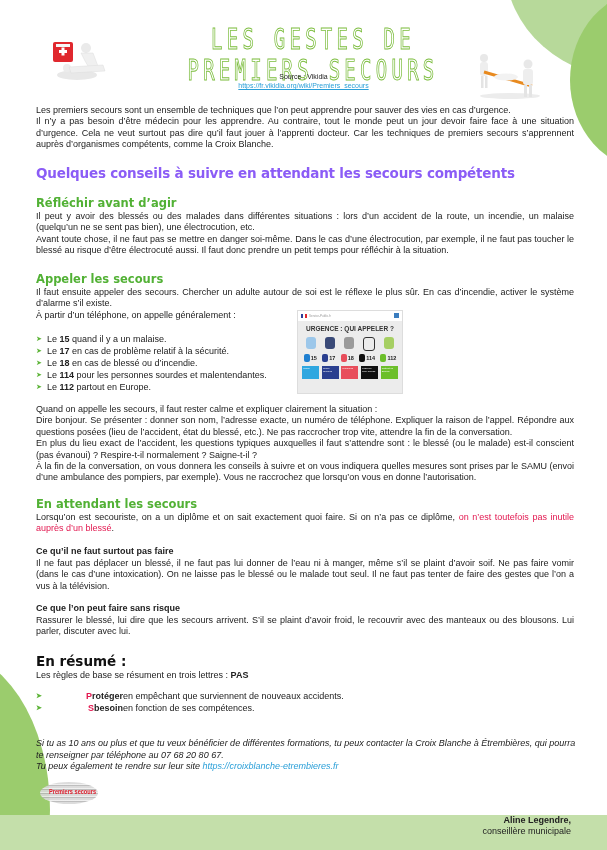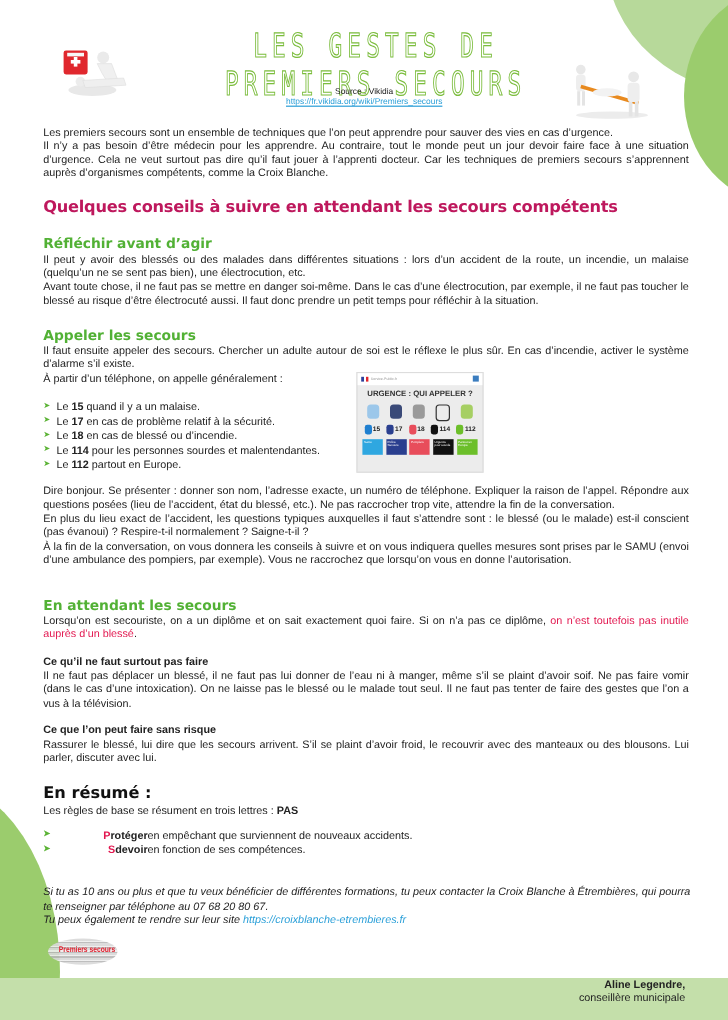--- a/index.html
+++ b/index.html
@@ -22,21 +22,21 @@
     transform: scaleX(0.86) scaleY(1.25); transform-origin: center top;
   }
   .source { position: absolute; left: 0; width: 607px; top: 72px; text-align: center; font-size: 7px; line-height: 9px; color: #222; }
   .source a { color: #2a9fd8; text-decoration: underline; }
 
   .illus-left { position: absolute; left: 45px; top: 35px; width: 75px; height: 55px; }
   .illus-right { position: absolute; left: 470px; top: 50px; width: 75px; height: 50px; }
 
   .content { position: absolute; left: 36px; width: 538px; font-size: 9px; line-height: 11.4px; }
   .content p { margin: 0; text-align: justify; }
-  .h-pink { position: absolute; left: 36px; top: 165px; font-family: "DejaVu Sans", sans-serif; font-weight: bold; font-size: 13.5px; color: #be185d; letter-spacing: -0.2px; }
+  .h-pink { position: absolute; left: 36px; top: 165px; font-family: "DejaVu Sans", sans-serif; font-weight: bold; font-size: 13.5px; color: #8b5cf6; letter-spacing: -0.2px; }
   .h-green { font-family: "DejaVu Sans", sans-serif; font-weight: bold; font-size: 11.5px; color: #52b135; position: absolute; left: 36px; }
   .h-black { position: absolute; left: 36px; font-weight: bold; font-size: 9px; }
   .h-resume { position: absolute; left: 36px; top: 653px; font-family: "DejaVu Sans", sans-serif; font-weight: bold; font-size: 13.5px; color: #111; }
 
   ul.bullets { list-style: none; margin: 0; padding: 0; }
   ul.bullets li { position: relative; padding-left: 11px; line-height: 12px; font-size: 9px; }
   .arrow { position: absolute; left: 0; top: 0; color: #5bb335; font-size: 7px; }
   .pink-text { color: #e2174f; }
   .red-letter { color: #e2174f; font-weight: bold; }
 
@@ -179,20 +179,21 @@
   <div class="labels-row" id="inf-labels">
       <span style="background: rgb(47, 167, 224);">Samu</span>
       <span style="background: rgb(42, 63, 143);">Police Secours</span>
       <span style="background: rgb(232, 77, 91);">Pompiers</span>
       <span style="background: rgb(17, 17, 17);">Urgence pour sourds</span>
       <span style="background: rgb(108, 191, 42);">Partout en Europe</span>
     </div>
 </div>
 
 <div class="content" style="top:404px;">
+  <p>Quand on appelle les secours, il faut rester calme et expliquer clairement la situation :</p>
   <p>Dire bonjour. Se présenter : donner son nom, l’adresse exacte, un numéro de téléphone. Expliquer la raison de l’appel. Répondre aux questions posées (lieu de l’accident, état du blessé, etc.). Ne pas raccrocher trop vite, attendre la fin de la conversation.</p>
   <p>En plus du lieu exact de l’accident, les questions typiques auxquelles il faut s’attendre sont : le blessé (ou le malade) est-il conscient (pas évanoui) ? Respire-t-il normalement ? Saigne-t-il ?</p>
   <p>À la fin de la conversation, on vous donnera les conseils à suivre et on vous indiquera quelles mesures sont prises par le SAMU (envoi d’une ambulance des pompiers, par exemple). Vous ne raccrochez que lorsqu’on vous en donne l’autorisation.</p>
 </div>
 
 <div class="h-green" style="top:497px;">En attendant les secours</div>
 <div class="content" style="top:512px;">
   <p><span>Lorsqu’on est secouriste, on a un diplôme et on sait exactement quoi faire. Si on n’a pas ce diplôme, </span><span class="pink-text">on n’est toutefois pas inutile auprès d’un blessé</span><span>.</span></p>
 </div>
 
@@ -210,21 +211,21 @@
 <div class="content" style="top:670px;">
   <p><span>Les règles de base se résument en trois lettres : </span><b>PAS</b></p>
 </div>
 
 <div class="pas-table">
   <div class="pas-row">
     <span class="k"><span class="arrow">➤</span><span class="red-letter">P</span><span>rotéger</span></span>
     <span class="v">en empêchant que surviennent de nouveaux accidents.</span>
   </div>
   <div class="pas-row">
-    <span class="k"><span class="arrow">➤</span><span class="red-letter">S</span><span>devoir</span></span>
+    <span class="k"><span class="arrow">➤</span><span class="red-letter">S</span><span>besoin</span></span>
     <span class="v">en fonction de ses compétences.</span>
   </div>
 </div>
 
 <div class="italic-block">
   <div>Si tu as 10 ans ou plus et que tu veux bénéficier de différentes formations, tu peux contacter la Croix Blanche à Étrembières, qui pourra te renseigner par téléphone au 07 68 20 80 67.</div>
   <div><span>Tu peux également te rendre sur leur site </span><a>https://croixblanche-etrembieres.fr</a></div>
 </div>
 
 <div class="wordcloud">

